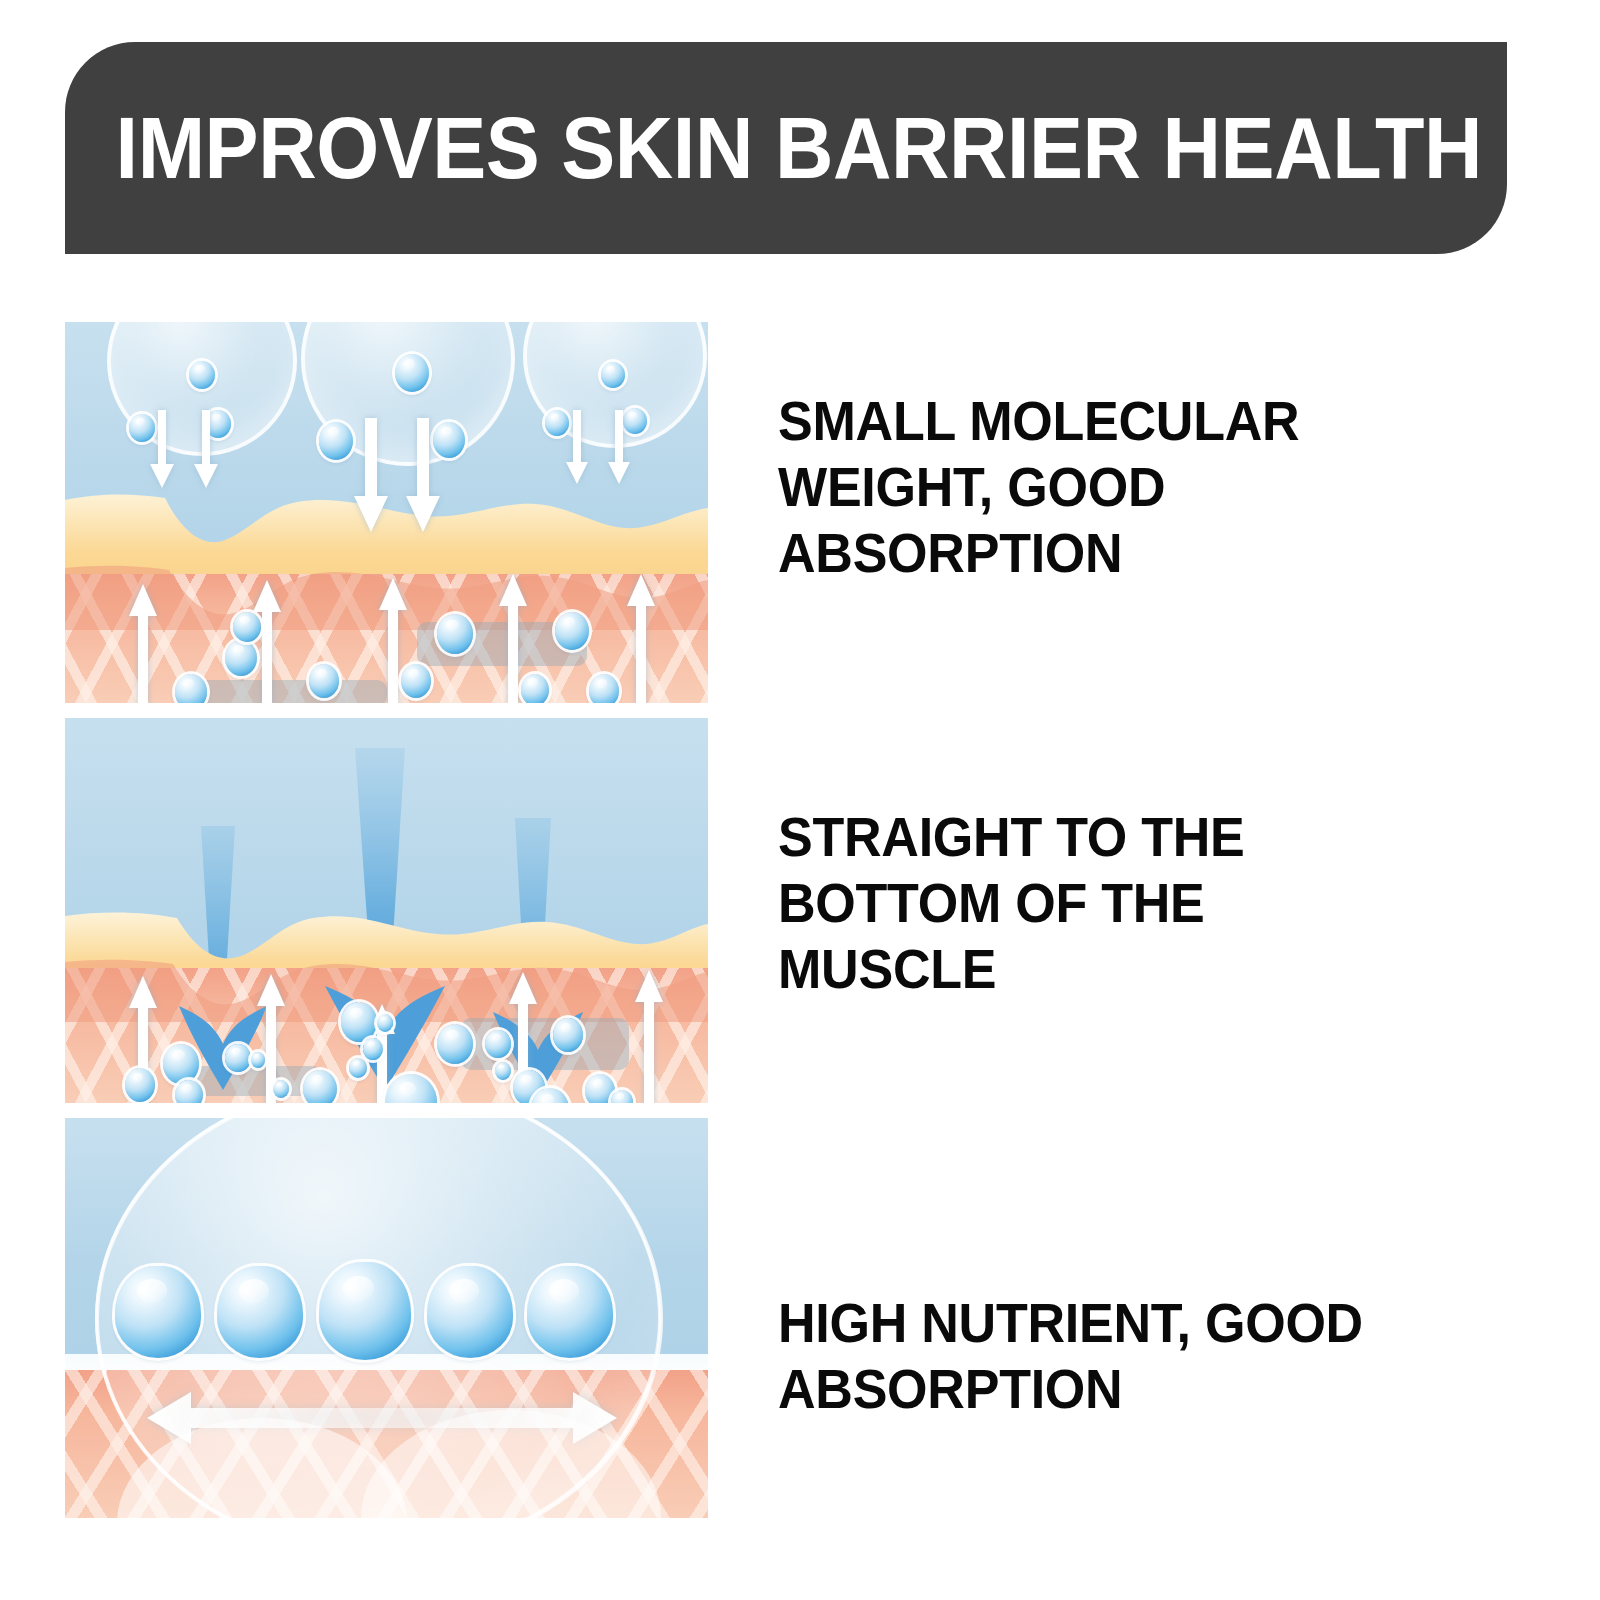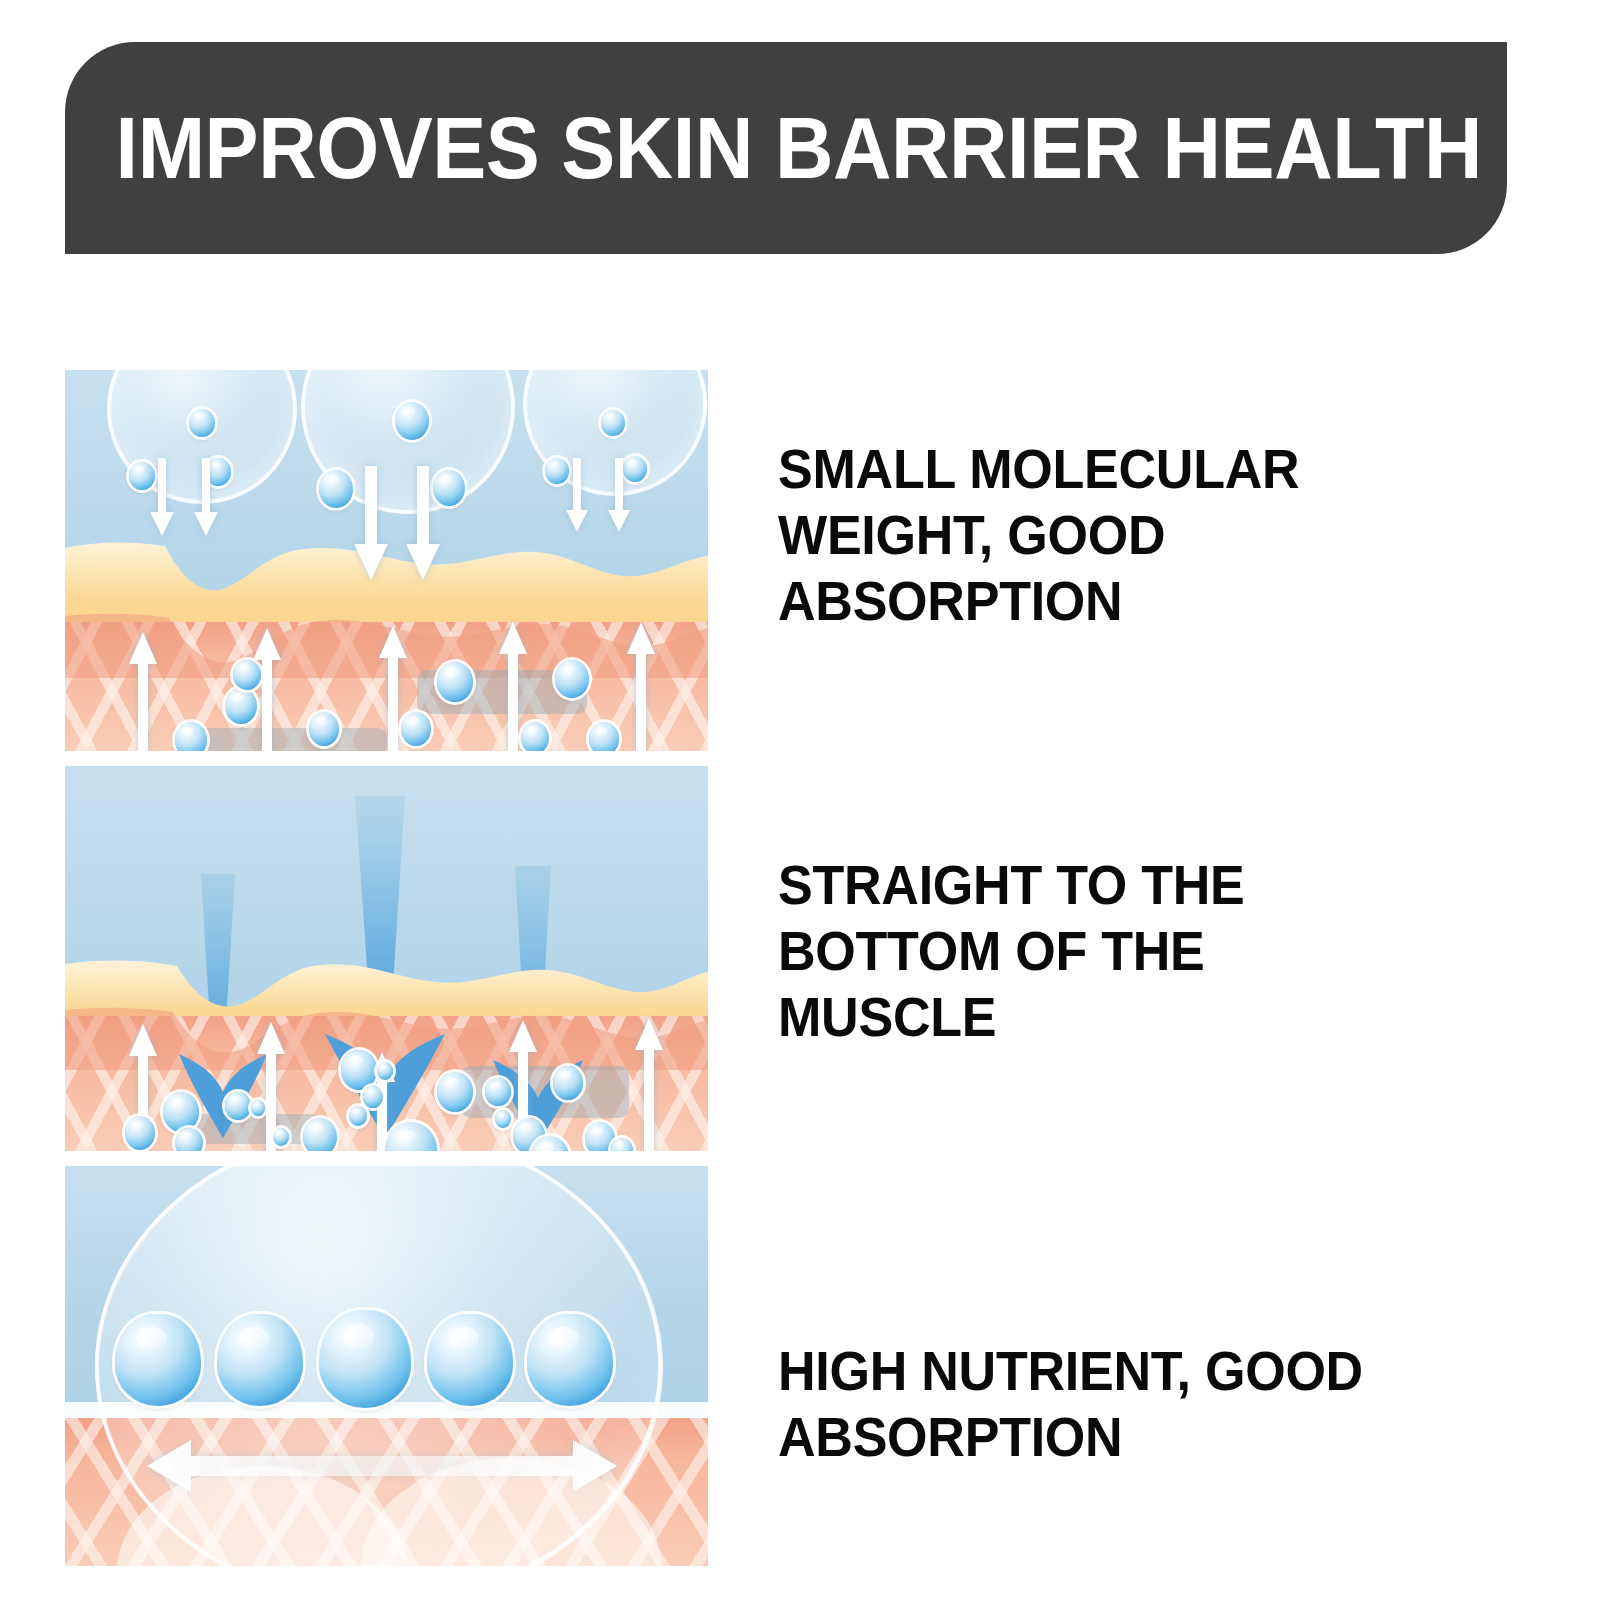--- a/index.html
+++ b/index.html
@@ -25,21 +25,21 @@
     font-weight:bold;
     letter-spacing:-0.5px;
     line-height:1;
     padding-left:55px;
     transform:scaleX(0.92);
     transform-origin:left center;
     white-space:nowrap;
     font-stretch:condensed;
   }
   
-  .rows{position:absolute;left:0;top:0;width:1600px;height:1524px;margin-top:48px;}
+  .rows{position:absolute;left:0;top:0;width:1600px;height:1524px;}
   .row{position:absolute;left:65px;width:1443px;}
   .row-1{top:322px;height:381px;}
   .row-2{top:718px;height:385px;}
   .row-3{top:1118px;height:400px;}
 
   .panel{
     position:absolute;left:0;top:0;
     width:643px;height:100%;
     overflow:hidden;
     background:#b9d8ea;

